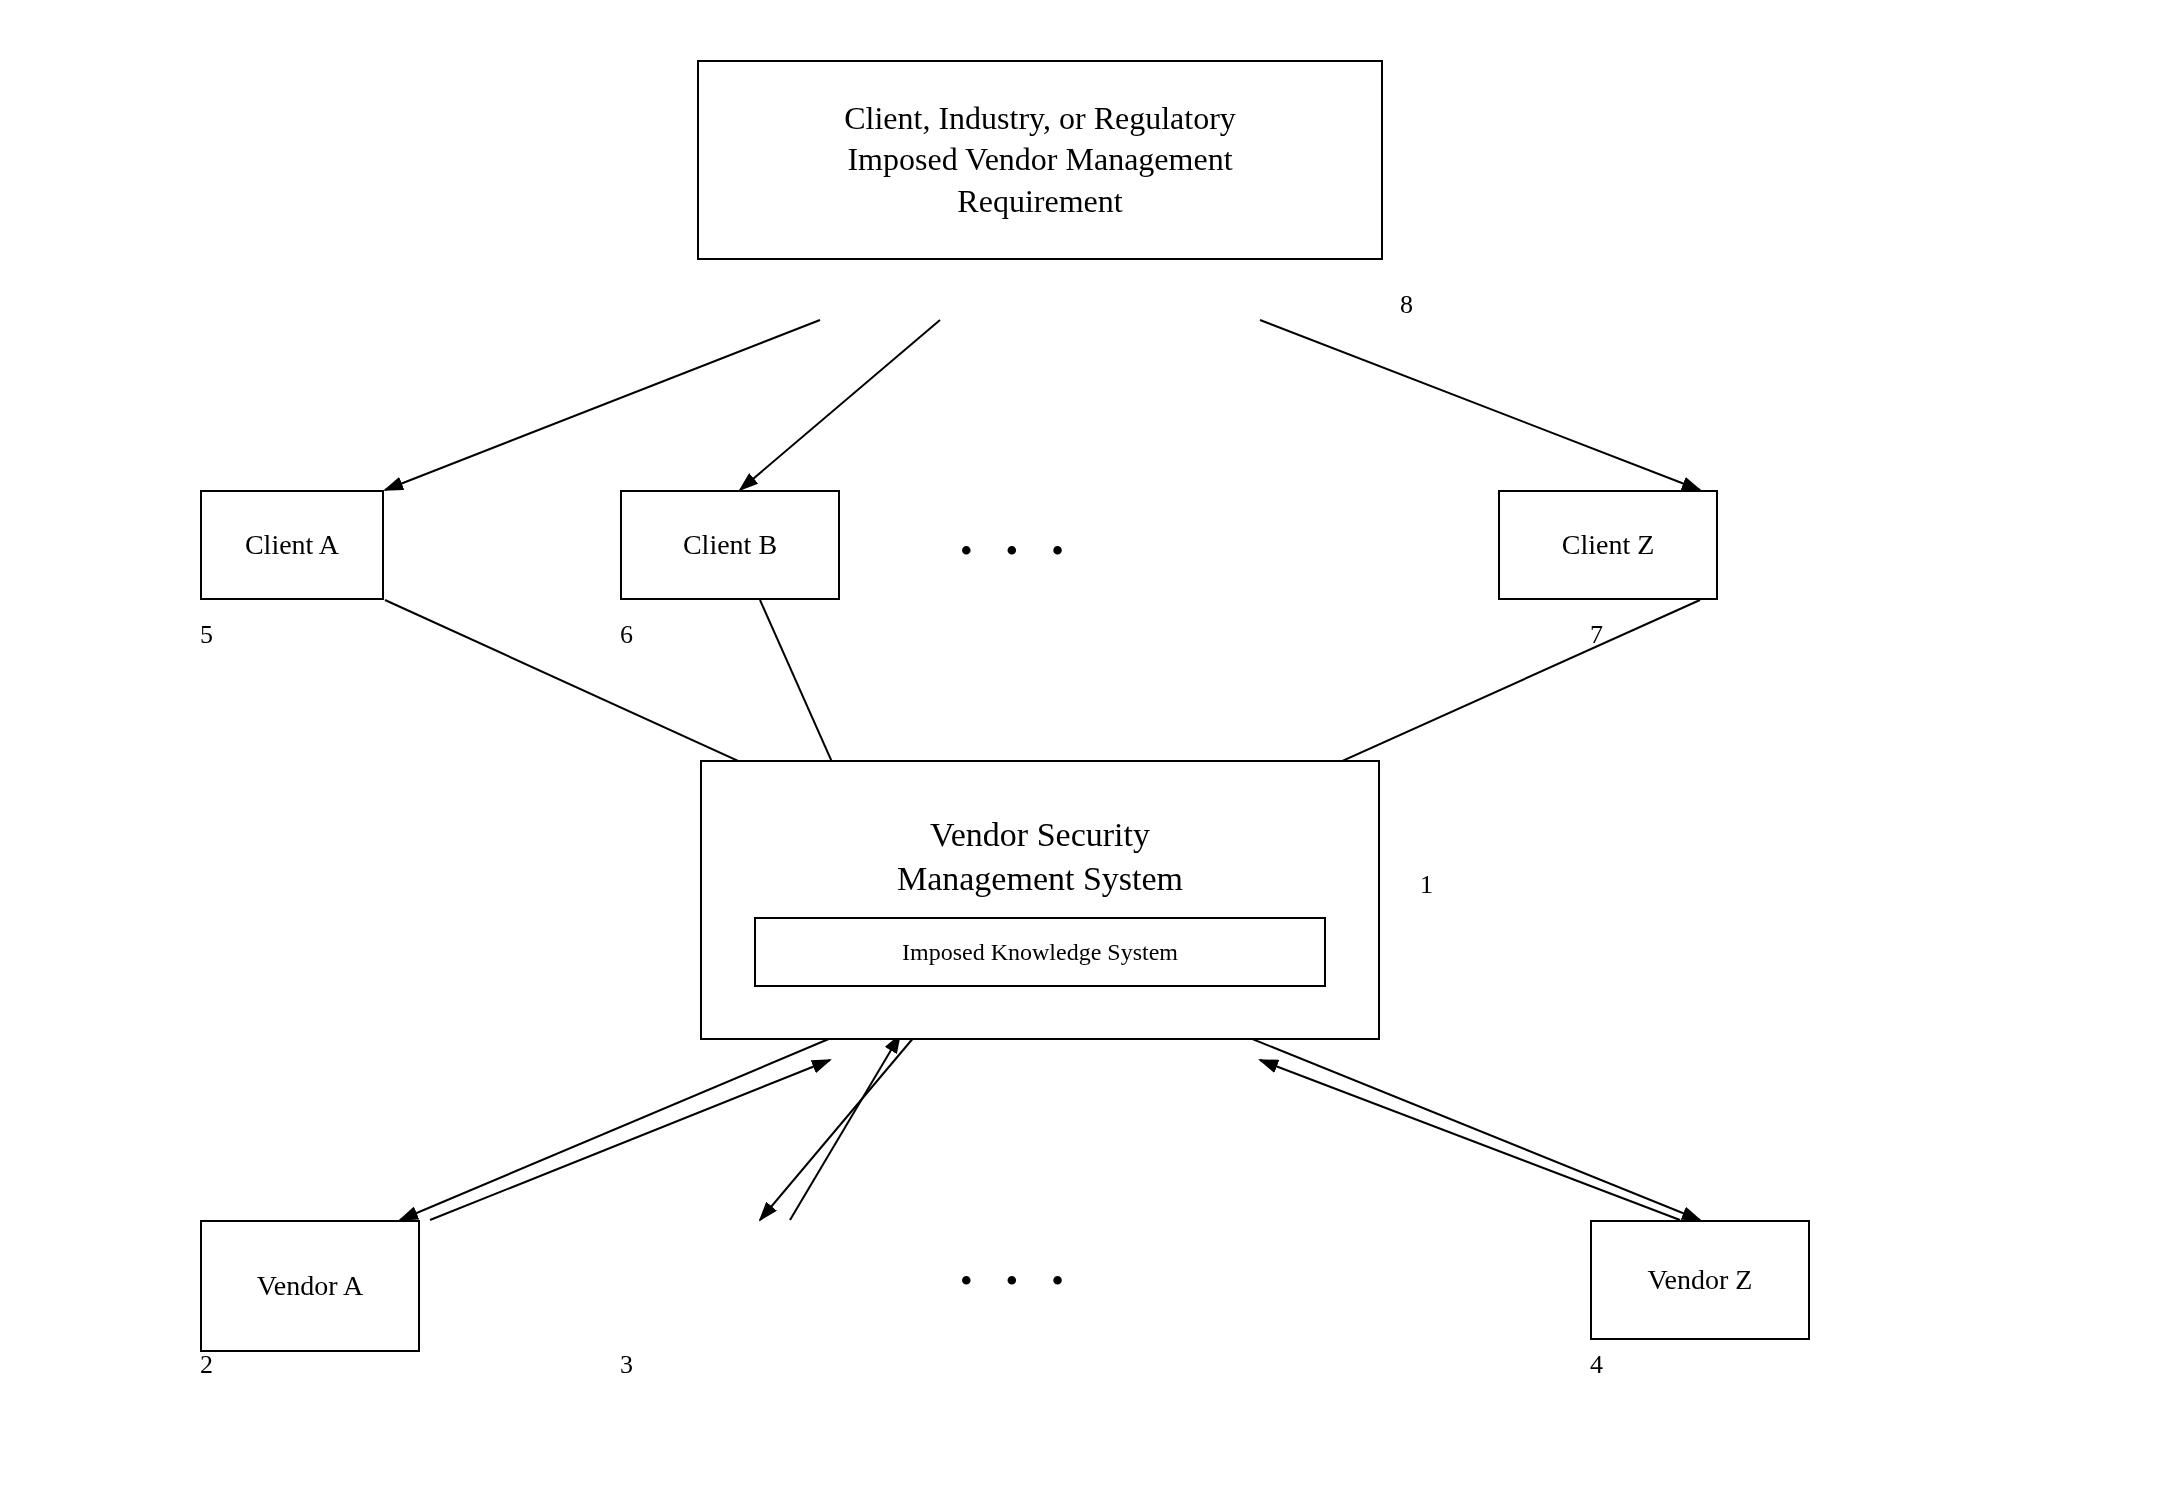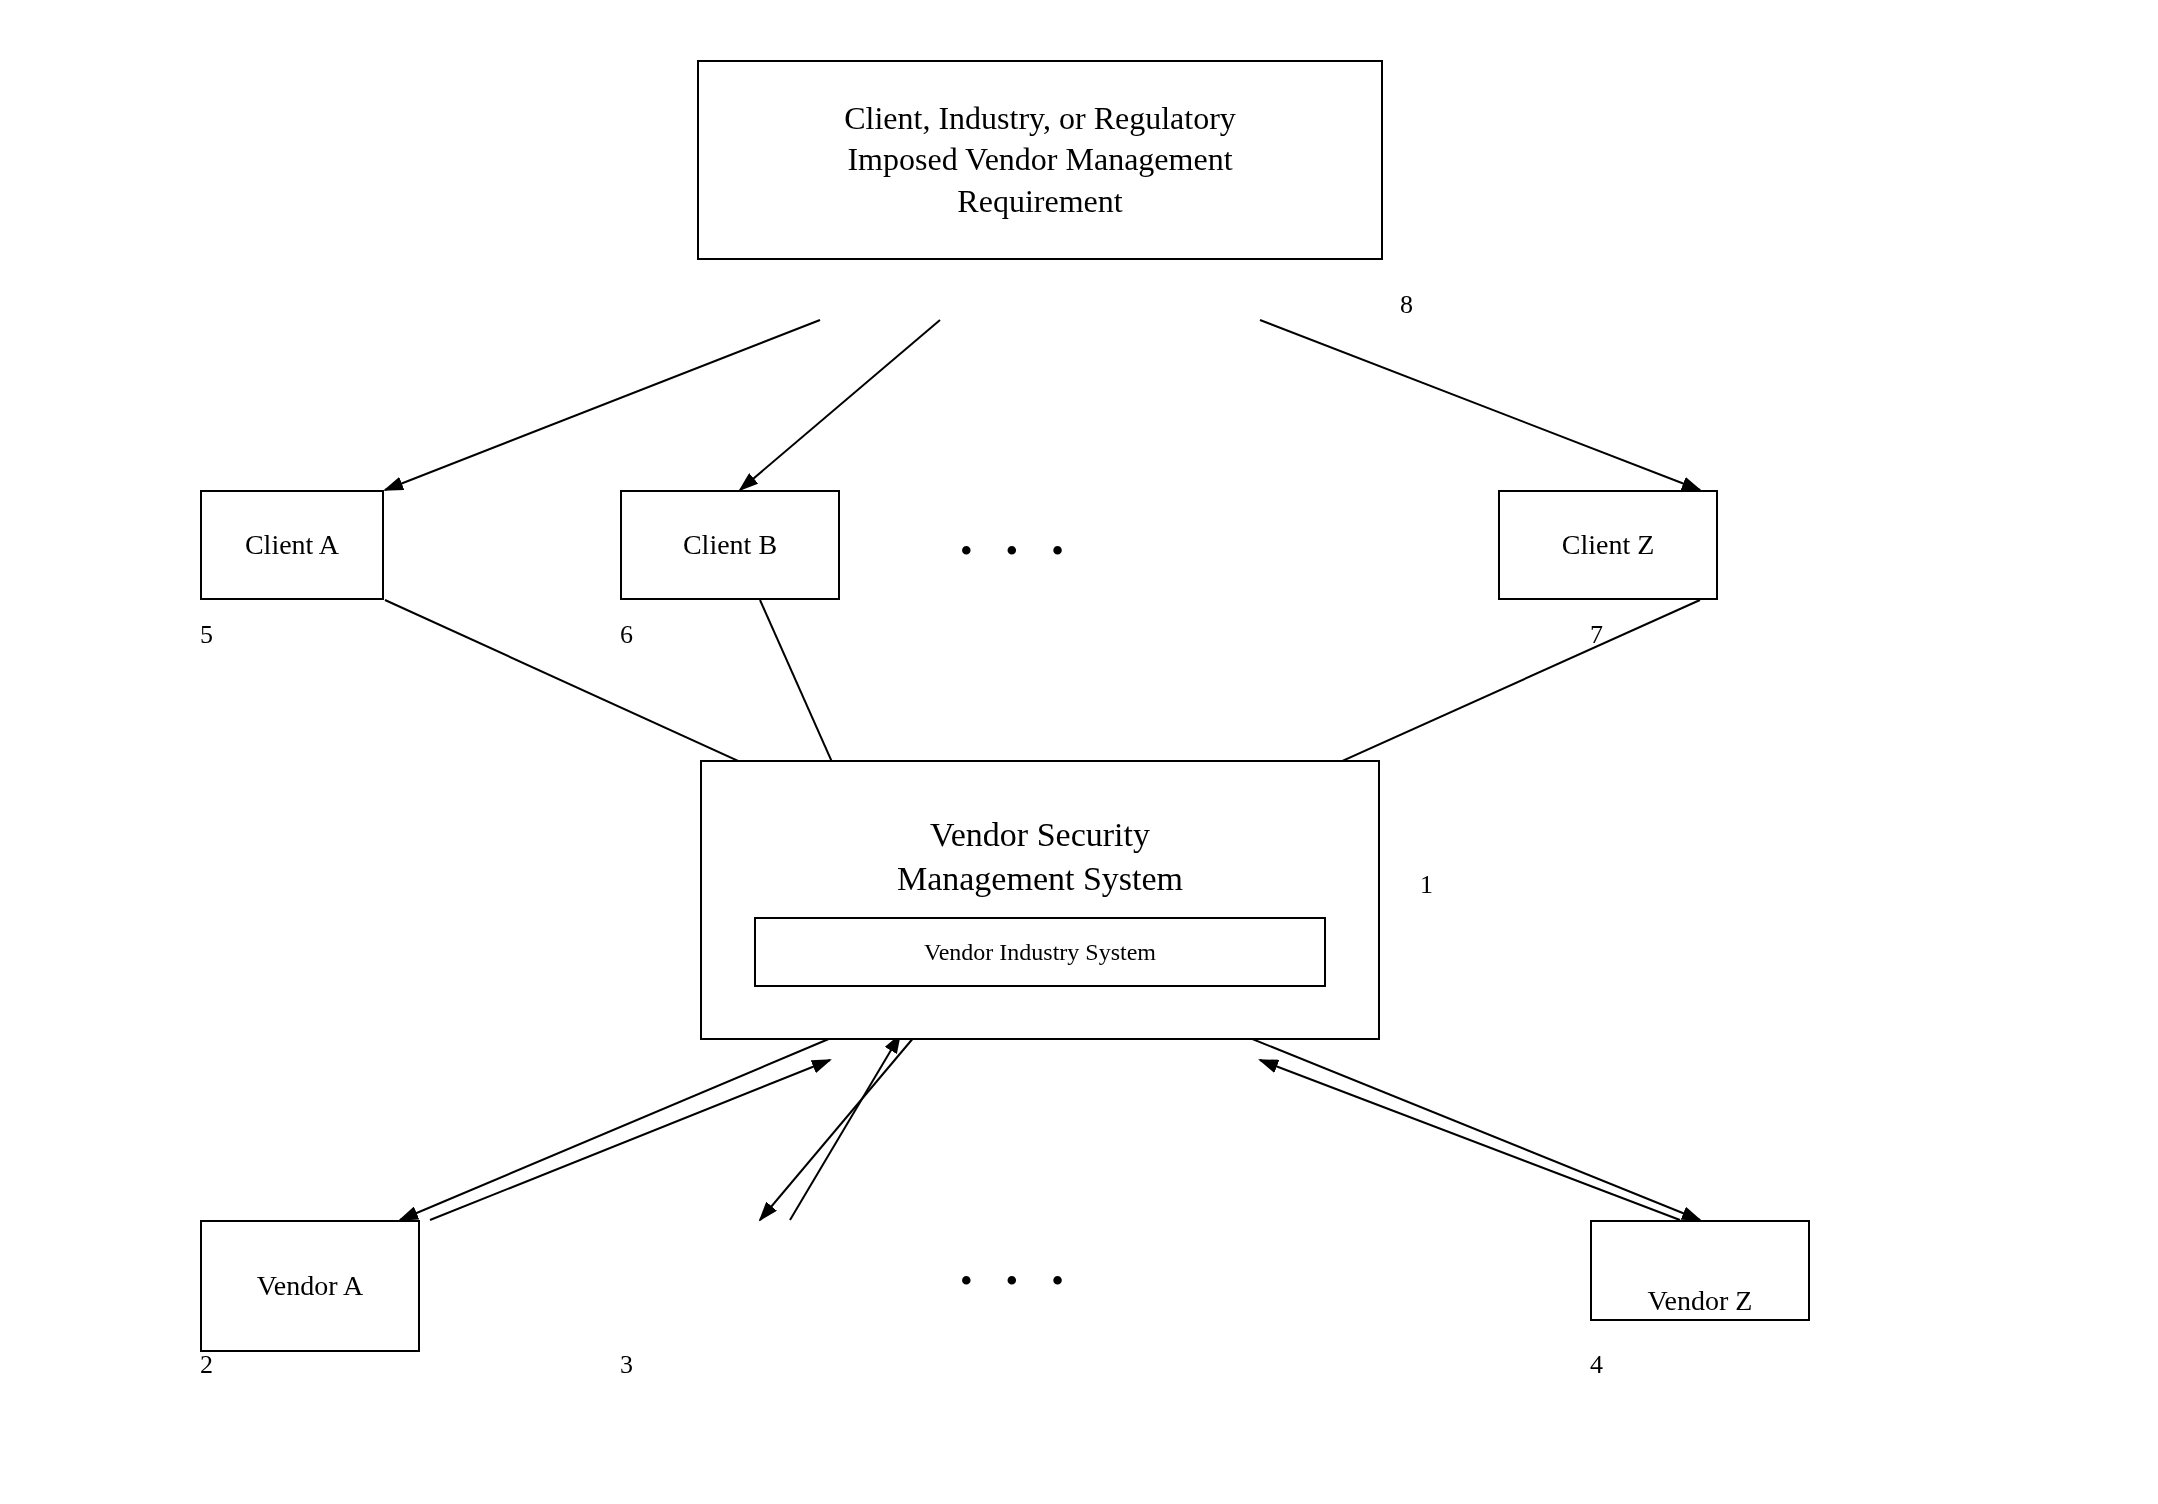--- a/index.html
+++ b/index.html
@@ -119,33 +119,33 @@
   <div class="box" style="left:1498px; top:490px; width:220px; height:110px;">
     <span>Client Z</span>
   </div>
   <div class="label" style="left:1590px; top:620px;">7</div>
 
   <div class="box" style="left:700px; top:760px; width:680px; height:280px; flex-direction: column; gap: 16px; font-size:34px; padding: 20px;">
     <span style="white-space: pre-line;">Vendor Security
 Management System</span>
 
     <div class="box inner" style="position:relative; width:90%; height:70px; font-size:24px; flex-shrink:0;">
-      <span>Vendor Industry System</span>
+      <span>Imposed Knowledge System</span>
     </div>
   </div>
 
   <div class="label" style="left:1420px; top:870px;">1</div>
 
   <div class="box" style="left:200px; top:1220px; width:220px; height:132px;">
     <span>Vendor A</span>
   </div>
   <div class="label" style="left:200px; top:1350px;">2</div>
 
   <div class="label" style="left:620px; top:1350px;">3</div>
 
   <div class="dots" style="left:960px; top:1260px;">•  •  •</div>
 
-  <div class="box" style="left:1590px; top:1220px; width:220px; height:101px;align-items:flex-end;">
+  <div class="box" style="left:1590px; top:1220px; width:220px; height:120px;">
     <span>Vendor Z</span>
   </div>
   <div class="label" style="left:1590px; top:1350px;">4</div>
 
 </div>
 
 </body></html>

